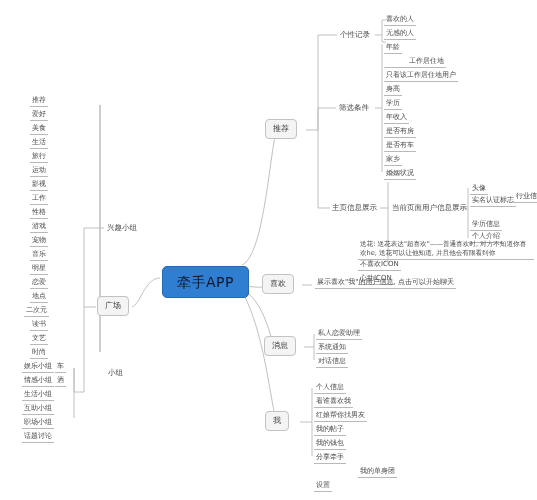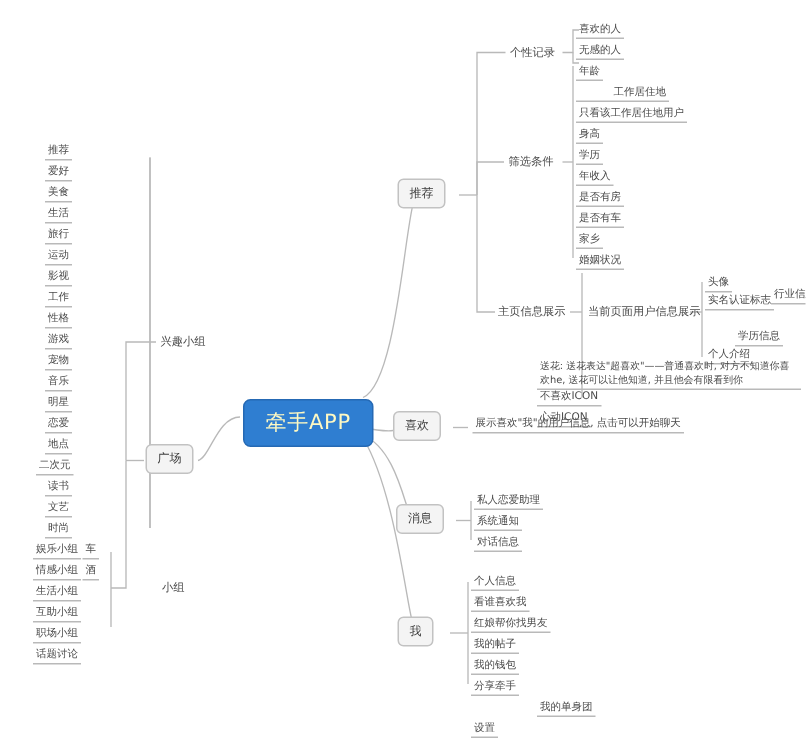--- a/index.html
+++ b/index.html
@@ -10,21 +10,21 @@
   svg.links{position:absolute;left:0;top:0;width:537px;height:500px;pointer-events:none;}
   .node{position:absolute;white-space:nowrap;}
   
   .leaf{font-size:7px;line-height:9px;color:#4a4a4a;
         border-bottom:1px solid #b9b9b9;padding:0 2px 1px 2px;}
   
   .boxed{font-size:8px;line-height:10px;color:#3c3c3c;background:#f4f4f4;
          border:1px solid #c2c2c2;border-radius:4px;padding:4px 7px;
          text-align:center;box-shadow:0 0 0 rgba(0,0,0,0);}
   .plain{font-size:7.5px;line-height:9px;color:#4a4a4a;padding:0 2px;}
-  .root{font-size:14px;line-height:16px;color:#fef9c3;background:#2f7ed1;
+  .root{font-size:14px;line-height:16px;color:#0f172a;background:#2f7ed1;
         border:1px solid #2569b4;border-radius:5px;padding:7px 14px;
         text-align:center;letter-spacing:.5px;}
   .para{font-size:6.6px;line-height:8.6px;color:#4a4a4a;width:172px;
         border-bottom:1px solid #b9b9b9;padding:0 2px 2px 2px;white-space:normal;}
 </style>
 </head>
 <body>
 
 <div id="canvas">
 
@@ -73,21 +73,21 @@
       <path d="M300,422 L312,422"></path>
       <path d="M312,388 L312,456"></path>
     </g>
   </svg>
 
   <div class="node root" style="left:162px;top:266px;">牵手APP</div>
 
   <div class="node boxed" style="left:97px;top:296px;">广场</div>
 
   <div class="node plain" style="left:105px;top:223px;">兴趣小组</div>
-  <div class="node plain" style="left:75px;top:387px;padding-left:33px;">小组</div>
+  <div class="node plain" style="left:75px;top:368px;padding-left:33px;">小组</div>
 
   <div class="node leaf" style="left:30px;top:96px;">推荐</div>
   <div class="node leaf" style="left:30px;top:110px;">爱好</div>
   <div class="node leaf" style="left:30px;top:124px;">美食</div>
   <div class="node leaf" style="left:30px;top:138px;">生活</div>
   <div class="node leaf" style="left:30px;top:152px;">旅行</div>
   <div class="node leaf" style="left:30px;top:166px;">运动</div>
   <div class="node leaf" style="left:30px;top:180px;">影视</div>
   <div class="node leaf" style="left:30px;top:194px;">工作</div>
   <div class="node leaf" style="left:30px;top:208px;">性格</div>
@@ -128,21 +128,21 @@
   <div class="node leaf" style="left:384px;top:141px;">是否有车</div>
   <div class="node leaf" style="left:384px;top:155px;">家乡</div>
   <div class="node leaf" style="left:384px;top:169px;">婚姻状况</div>
 
   <div class="node plain" style="left:330px;top:203px;">主页信息展示</div>
 
   <div class="node plain" style="left:390px;top:203px;">当前页面用户信息展示</div>
   <div class="node leaf" style="left:470px;top:184px;">头像</div>
   <div class="node leaf" style="left:470px;top:196px;">实名认证标志</div>
   <div class="node leaf" style="left:470px;top:192px;margin-left:44px;">行业信息</div>
-  <div class="node leaf" style="left:470px;top:220px;margin-left:20px;">学历信息</div>
+  <div class="node leaf" style="left:470px;top:220px;">学历信息</div>
   <div class="node leaf" style="left:470px;top:232px;">个人介绍</div>
 
   <div class="node para" style="left:358px;top:240px;">送花: 送花表达"超喜欢"——普通喜欢时, 对方不知道你喜欢he, 送花可以让他知道, 并且他会有限看到你</div>
   <div class="node leaf" style="left:358px;top:260px;">不喜欢ICON</div>
   <div class="node leaf" style="left:358px;top:274px;">心动ICON</div>
 
   <div class="node boxed" style="left:262px;top:274px;">喜欢</div>
   <div class="node leaf" style="left:315px;top:278px;">展示喜欢"我"的用户信息, 点击可以开始聊天</div>
 
   <div class="node boxed" style="left:264px;top:336px;">消息</div>

